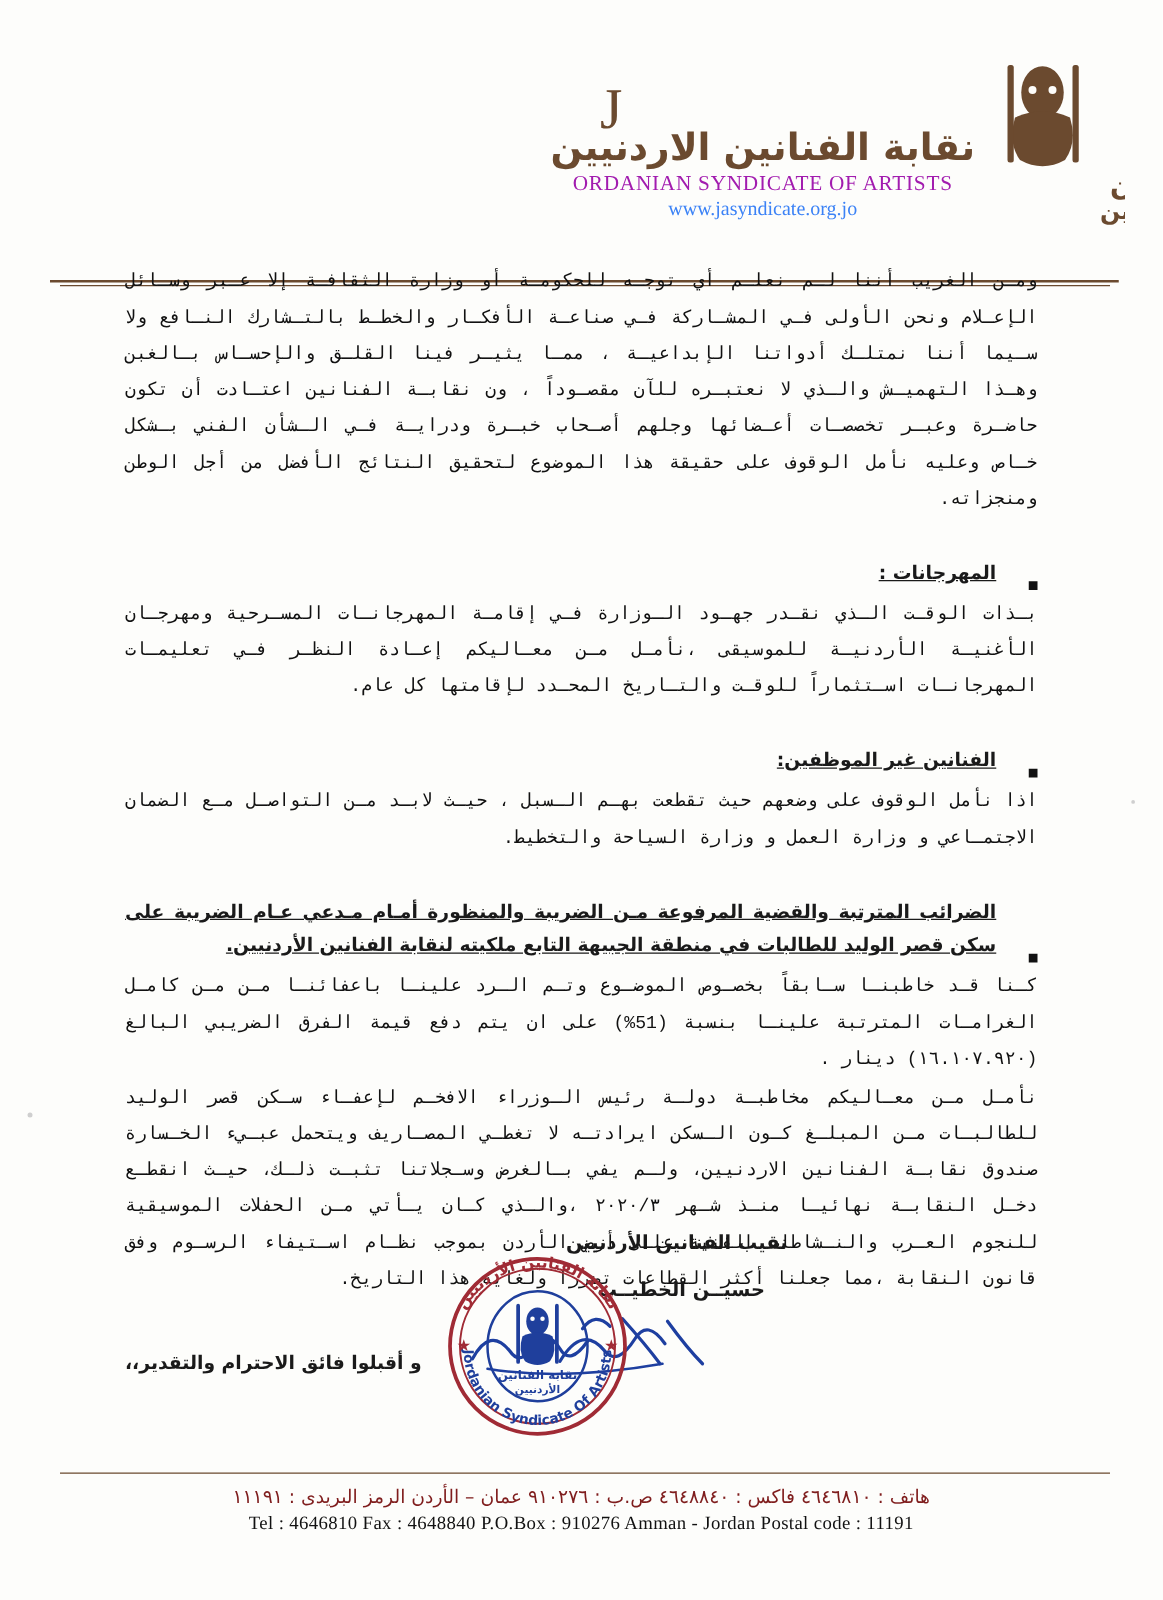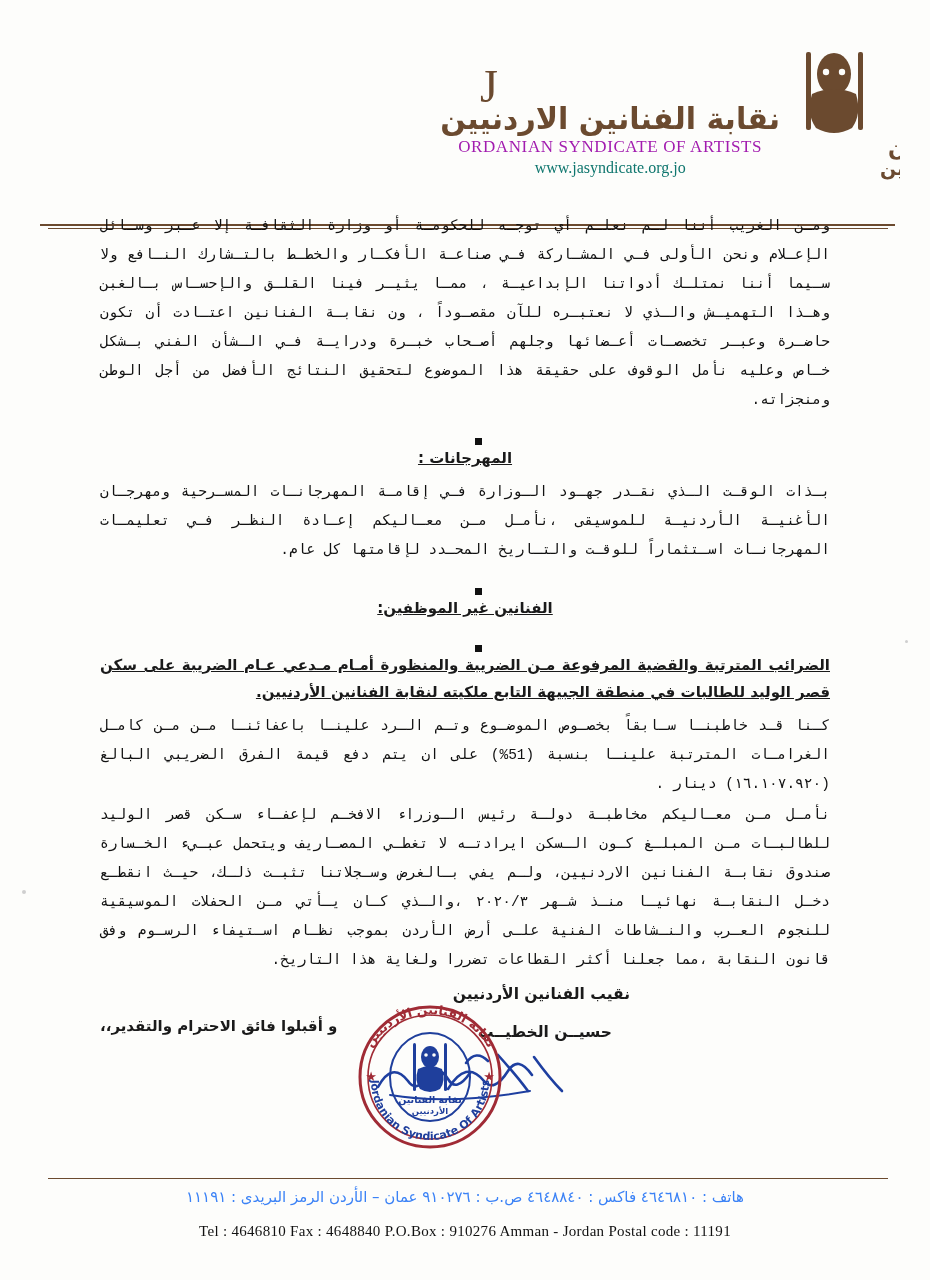--- a/index.html
+++ b/index.html
@@ -51,21 +51,21 @@
     font-size: 17px;
     color: #a21caf;
     letter-spacing: 0.6px;
     direction: ltr;
     margin-top: 2px;
     white-space: nowrap;
   }
   .org-url {
     font-family: "Liberation Serif", "DejaVu Serif", serif;
     font-size: 16px;
-    color: #0f766e;
+    color: #3b82f6;
     direction: ltr;
     margin-top: 2px;
     white-space: nowrap;
   }
   .j-mark {
     position: absolute;
     right: 432px;
     top: 12px;
     font-family: "Liberation Serif", serif;
     font-size: 46px;
@@ -112,23 +112,23 @@
     color: #111;
     text-align: justify;
     text-align-last: right;
     margin: 0 0 2px 0;
     letter-spacing: 0.2px;
     font-family: Liberation Mono, monospace;
   }
 
   .bullet-row {
     display: flex;
-    flex-direction: column;
-    align-items: center;
-    margin-top: 14px;
+    flex-direction: row;
+    align-items: flex-end;
+    margin-top: 30px;
     margin-bottom: 2px;
   }
   .bullet-sq {
     width: 7px;
     height: 7px;
     background: #111;
     margin-top: 9px;
     margin-left: 26px;
     flex: 0 0 auto;
   }
@@ -204,22 +204,22 @@
   .footer {
     position: absolute;
     top: 1188px;
     left: 0;
     right: 0;
     text-align: center;
   }
   .footer-ar {
     direction: rtl;
     font-size: 15px;
-    color: #3b82f6;
-    margin-bottom: 17px;
+    color: #7f1d1d;
+    margin-bottom: 5px;
     letter-spacing: 0.3px;
   }
   .footer-en {
     direction: ltr;
     font-family: "Liberation Serif", "DejaVu Serif", serif;
     font-size: 15px;
     color: #111;
     letter-spacing: 0.3px;
   }
 
@@ -273,20 +273,21 @@
     <div class="bullet-row">
       <span class="bullet-sq"></span>
       <span class="bullet-title">المهرجانات :</span>
     </div>
     <p class="para sub">بـذات الوقـت الـذي نقـدر جهـود الـوزارة فـي إقامـة المهرجانـات المسـرحية ومهرجـان الأغنيـة الأردنيـة للموسيقى ،نأمـل مـن معـاليكم إعـادة النظـر فـي تعليمـات المهرجانـات اسـتثماراً للوقـت والتـاريخ المحـدد لإقامتها كل عام.</p>
 
     <div class="bullet-row">
       <span class="bullet-sq"></span>
       <span class="bullet-title">الفنانين غير الموظفين:</span>
     </div>
+    <p class="para sub">اذا نأمل الوقوف على وضعهم حيث تقطعت بهـم الـسبل ، حيـث لابـد مـن التواصـل مـع الضمان الاجتمـاعي و وزارة العمل و وزارة السياحة والتخطيط.</p>
 
     <div class="bullet-row">
       <span class="bullet-sq"></span>
       <span class="bullet-title multiline">الضرائب المترتبة والقضية المرفوعة مـن الضريبة والمنظورة أمـام مـدعي عـام الضريبة على سكن قصر الوليد للطالبات في منطقة الجبيهة التابع ملكيته لنقابة الفنانين الأردنيين.</span>
     </div>
 
     <p class="para sub">كـنا قـد خاطبنـا سـابقاً بخصـوص الموضـوع وتـم الـرد علينـا باعفائنـا مـن مـن كامـل الغرامـات المترتبة علينـا بنسبة (51%) على ان يتم دفع قيمة الفرق الضريبي البالغ (١٦.١٠٧.٩٢٠) دينار .</p>
     <p class="para">نأمـل مـن معـاليكم مخاطبـة دولـة رئيس الـوزراء الافخـم لإعفـاء سـكن قصر الوليد للطالبـات مـن المبلـغ كـون الـسكن ايرادتـه لا تغطـي المصـاريف ويتحمل عبـيء الخـسارة صندوق نقابـة الفنانين الاردنيين، ولـم يفي بـالغرض وسـجلاتنا تثبـت ذلـك، حيـث انقطـع دخـل النقابـة نهائيـا منـذ شـهر ٢٠٢٠/٣ ،والـذي كـان يـأتي مـن الحفلات الموسيقية للنجوم العـرب والنـشاطات الفنية علـى أرض الأردن بموجب نظـام اسـتيفاء الرسـوم وفق قانون النقابة ،مما جعلنا أكثر القطاعات تضررا ولغاية هذا التاريخ.</p>
 
     <div class="closing">و أقبلوا   فائق الاحترام والتقدير،،</div>

